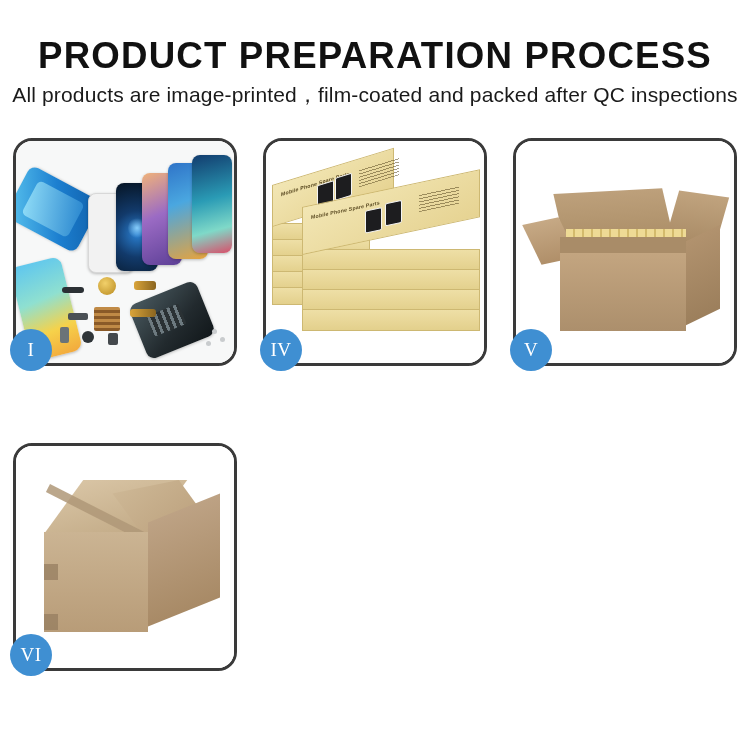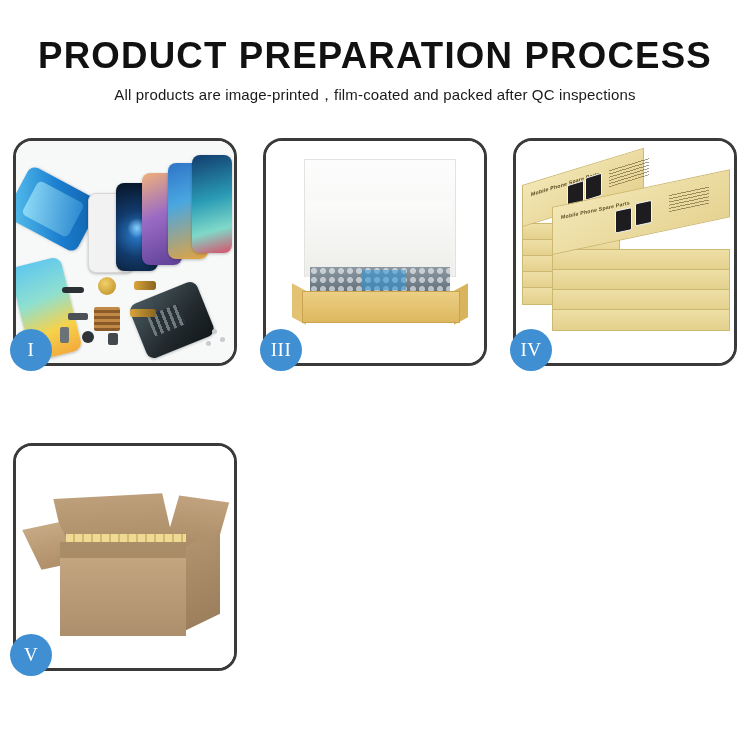--- a/index.html
+++ b/index.html
@@ -32,21 +32,21 @@
     font-size: 37px;
     font-weight: bold;
     letter-spacing: 1.2px;
     color: #111111;
     line-height: 44px;
     white-space: nowrap;
     transform: scaleX(0.99);
   }
   .subtitle {
     margin-top: 7px;
-    font-size: 15px;
+    font-size: 21px;
     color: #1a1a1a;
     letter-spacing: 0.15px;
     line-height: 20px;
     white-space: nowrap;
   }
 
   
   .grid {
     position: absolute;
     top: 138px;
@@ -426,34 +426,20 @@
         <div class="part" style="left:66px;top:190px;width:12px;height:12px;background:#2e3438;border-radius:50%;"></div>
         <div class="part" style="left:92px;top:192px;width:10px;height:12px;background:#44494d;"></div>
         <div class="part screw" style="left:196px;top:188px;"></div>
         <div class="part screw" style="left:204px;top:196px;"></div>
         <div class="part screw" style="left:190px;top:200px;"></div>
       </div>
       <div class="badge">I</div>
     </div>
 
 
-    <div class="panel">
-      <div class="panel-inner p3">
-        <div class="b3-lidback"></div>
-        <div class="b3-foam"></div>
-        <div class="b3-contents">
-          <div class="bb"></div>
-          <div class="tint"></div>
-        </div>
-        <div class="b3-sideL"></div>
-        <div class="b3-sideR"></div>
-        <div class="b3-front"></div>
-      </div>
-      <div class="badge">III</div>
-    </div>
 
     <div class="panel">
       <div class="panel-inner p4">
         <div class="stack">
 
           <div class="kbox" style="left:0px;top:64px;width:96px;height:16px;"></div>
           <div class="kbox" style="left:0px;top:80px;width:96px;height:16px;"></div>
           <div class="kbox" style="left:0px;top:96px;width:96px;height:16px;"></div>
           <div class="kbox" style="left:0px;top:112px;width:96px;height:16px;"></div>
           <div class="kbox" style="left:0px;top:128px;width:96px;height:16px;"></div>
@@ -490,15 +476,27 @@
         <div class="c5-flapleft"></div>
         <div class="c5-inner"></div>
         <div class="c5-goods"></div>
         <div class="c5-top"></div>
         <div class="c5-right"></div>
         <div class="c5-body"></div>
       </div>
       <div class="badge">V</div>
     </div>
 
+    <div class="panel">
+      <div class="panel-inner p6">
+        <div class="c6-top"></div>
+        <div class="c6-top2"></div>
+        <div class="c6-tape"></div>
+        <div class="c6-side"></div>
+        <div class="c6-front"></div>
+        <div class="c6-tab" style="left:28px;top:118px;"></div>
+        <div class="c6-tab" style="left:28px;top:168px;"></div>
+      </div>
+      <div class="badge">VI</div>
+    </div>
 
   </div>
 </div>
 
 </body></html>

